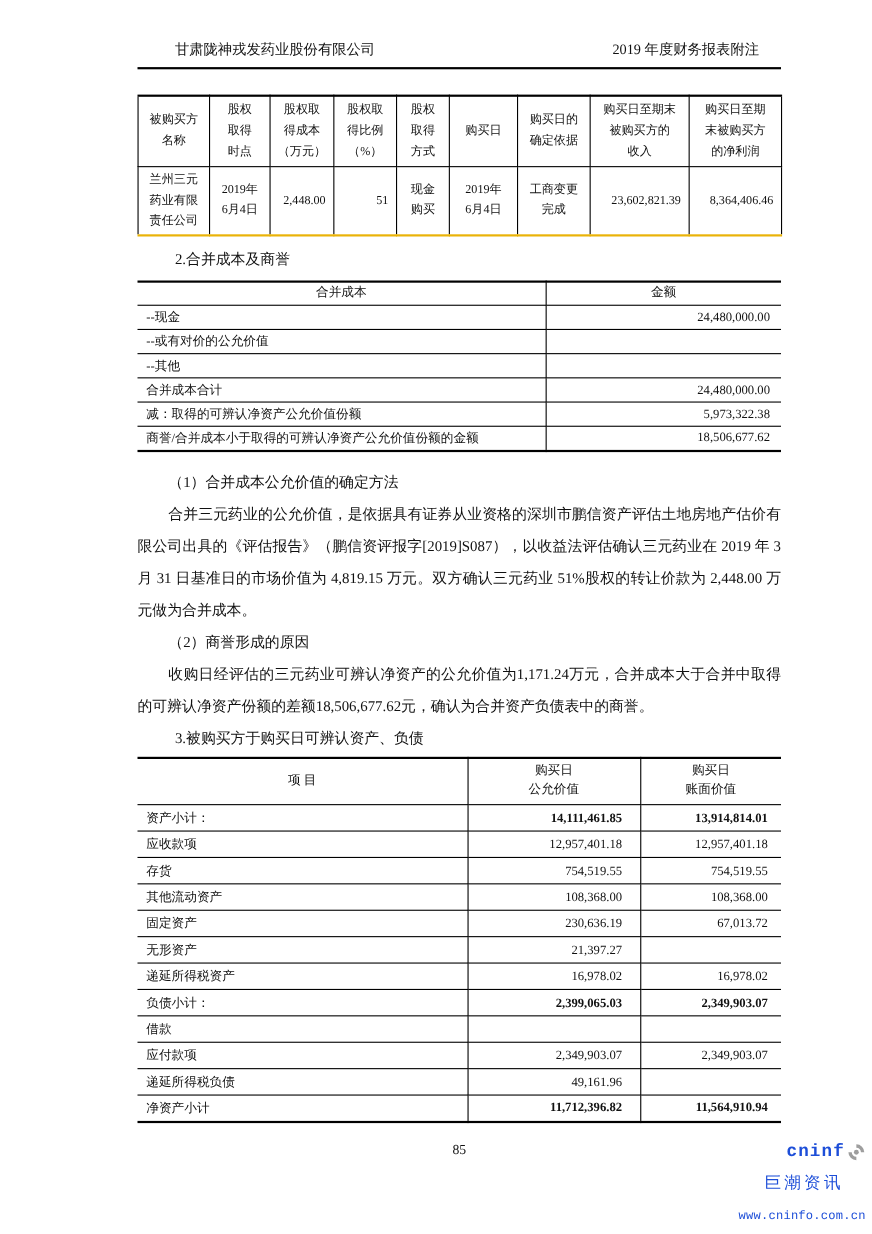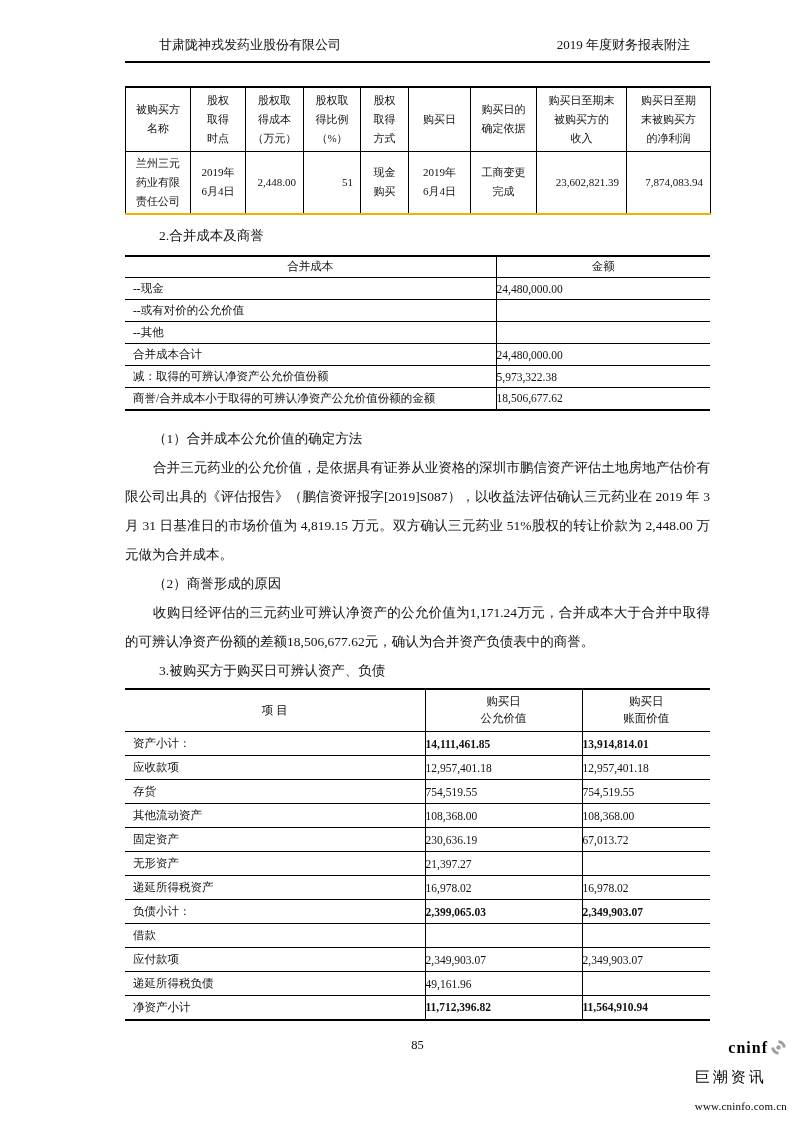--- a/index.html
+++ b/index.html
@@ -42,39 +42,39 @@
 
   
   .fin { border-top: 2px solid #000; border-bottom: 2px solid #000; }
   .fin td {
     border-bottom: 1px solid #000;
     font-size: 11.5px; vertical-align: middle;
     padding: 0; white-space: pre-line; margin-top: 36px;
   }
   .fin td.head { text-align: center; line-height: 17px; }
   .fin td.lbl { text-align: left; padding-left: 8px; }
-  .fin td.amt { text-align: left; white-space: nowrap; }
+  .fin td.amt { text-align: right; white-space: nowrap; }
   .fin td.vline { border-right: 1px solid #000; }
   .t2 { margin-top: 0; }
   .t2 td { height: 22px; }
   .t2 td.amt { padding-right: 10px; }
   .t3 { margin-top: 5px; }
   .t3 .hdr-row td { height: 43px; }
   .t3 td { height: 24px; }
   .t3 td.c2 { padding-right: 16px; }
   .t3 td.c3 { padding-right: 12px; }
   .t3 tr.bold td.amt { font-weight: bold; }
 
   .page-number { text-align: center; font-size: 12.5px; margin-top: 17px; }
 
   
   .logo {
     position: absolute; right: 6px; bottom: 10px;
-    color: #000000; text-align: left; line-height: 1.1;
-    font-family: Liberation Serif, serif;
+    color: #1d4ed8; text-align: right; line-height: 1.1;
+    font-family: Liberation Mono, monospace;
   }
   .logo .brand-row { display: flex; align-items: center; justify-content: flex-end; gap: 2px; }
   .logo .brand { font-size: 16px; font-weight: bold; letter-spacing: 1px; }
   .logo .swirl { width: 17px; height: 17px; display: inline-block; }
   .logo .cn { font-size: 15px; letter-spacing: 3px; margin-top: 13px; margin-right: 20px; }
   .logo .url { font-size: 11px; margin-top: 14px; letter-spacing: 0.2px; }
 </style>
 </head>
 <body>
 
@@ -132,21 +132,21 @@
 6月4日</td>
             <td class="num">2,448.00</td>
             <td class="num">51</td>
             <td>现金
 购买</td>
             <td>2019年
 6月4日</td>
             <td>工商变更
 完成</td>
             <td class="num">23,602,821.39</td>
-            <td class="num">7,874,083.94</td>
+            <td class="num">8,364,406.46</td>
           </tr>
         </tbody>
     </table>
 
     <div class="sec-title">2.合并成本及商誉</div>
 
     <table class="fin t2">
       <colgroup>
           <col style="width:371px">
           <col style="width:214px">

